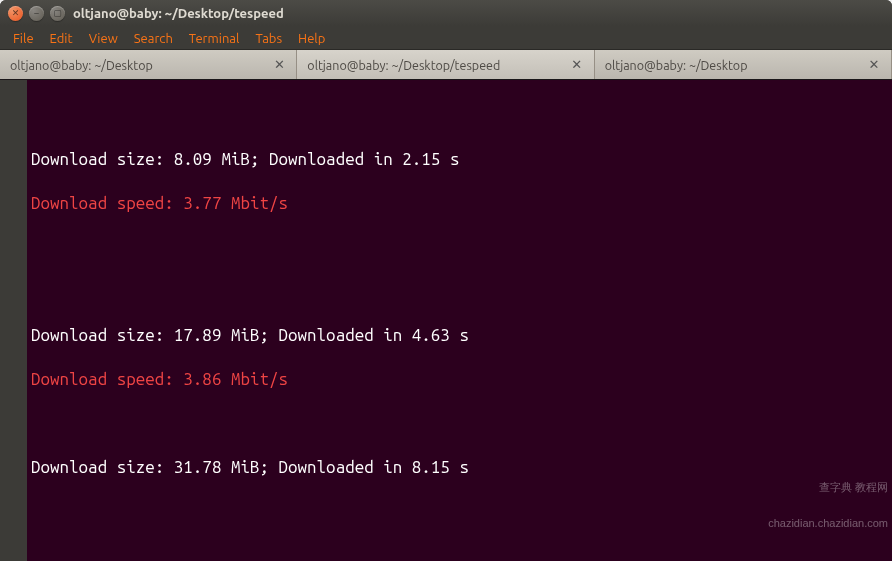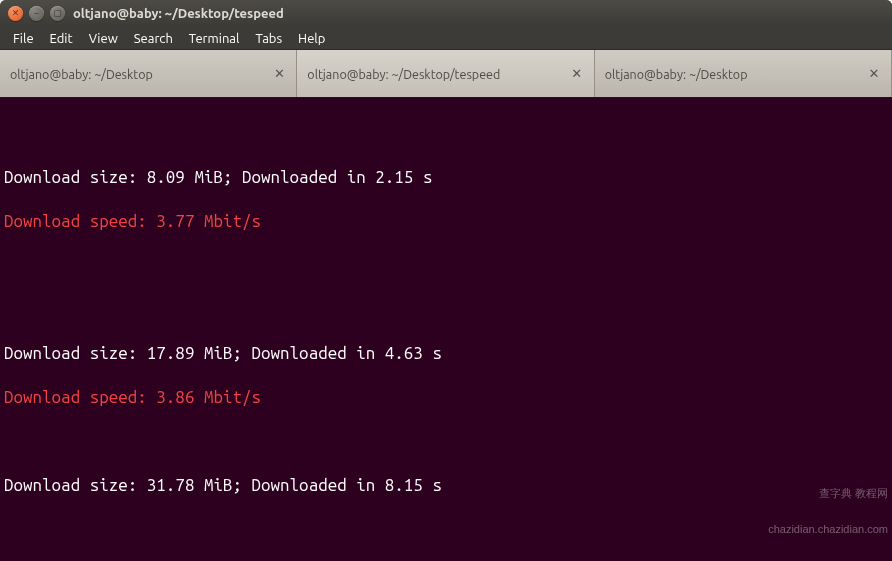--- a/index.html
+++ b/index.html
@@ -55,27 +55,27 @@
 .menubar {
   height: 24px;
   background: #3c3b37;
   display: flex;
   align-items: center;
   padding: 0 6px;
   gap: 2px;
   border-bottom: 1px solid #2a2926;
 }
 .menu-item {
-  color: #ffffff;
+  color: #f97316;
   font-size: 13px;
   padding: 2px 7px;
   cursor: default;
 }
 .tabbar {
-  height: 48px;
+  height: 30px;
   background: #352f2e;
   display: flex;
   align-items: stretch;
   border-bottom: 1px solid #1a1719;
 }
 .tab {
   flex: 1;
   display: flex;
   align-items: center;
   padding: 0 10px;
@@ -109,27 +109,28 @@
   flex: 1;
   background: #2c001e;
   color: #ffffff;
   font-family: "Ubuntu Mono", "DejaVu Sans Mono", monospace;
   font-size: 17px;
   line-height: 22px;
   padding: 2px 4px 0 4px;
   overflow: hidden;
   white-space: pre;
   position: relative;
+  margin-left: 27px;
 }
 .line { min-height: 22px; }
 .speed-dl { color: #ef4444; }
 .watermark {
   position: absolute;
   right: 4px;
-  bottom: 2px;
+  bottom: 8px;
   font-size: 11px;
   color: rgba(255,255,255,0.35);
   text-align: right;
   font-family: sans-serif;
   line-height: 12px;
   pointer-events: none;
 }
 </style>
 </head>
 <body>

